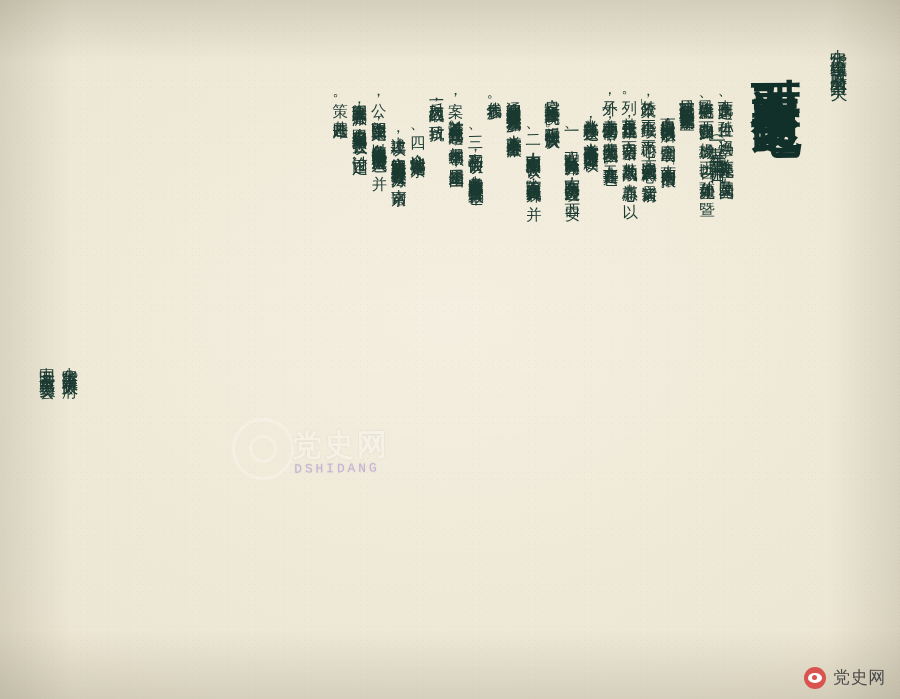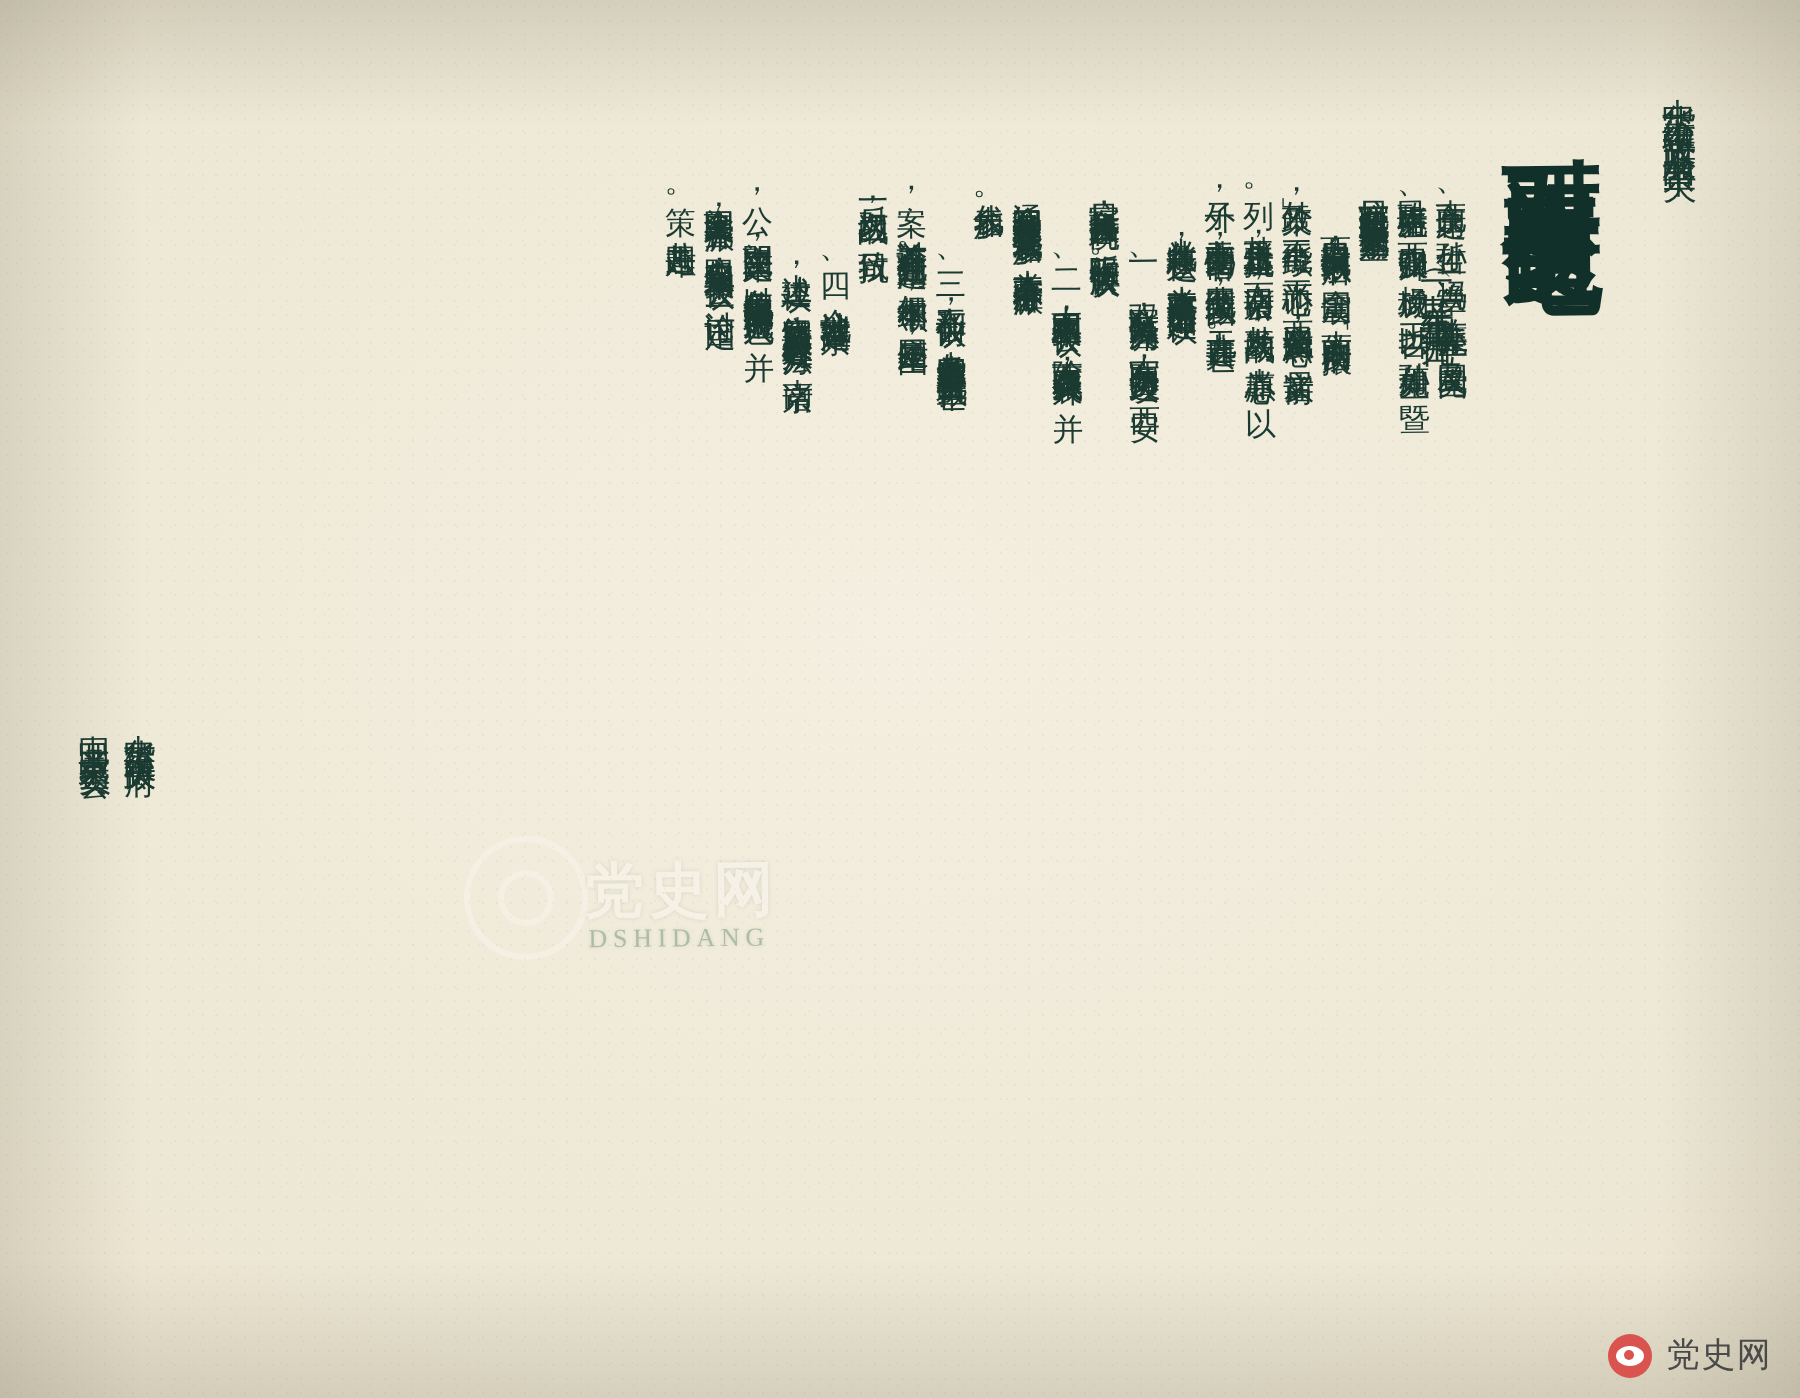--- a/index.html
+++ b/index.html
@@ -169,23 +169,23 @@
     font-size: 30px;
     font-weight: bold;
     color: #ffffff;
     letter-spacing: 0.08em;
     text-shadow: 0 0 2px rgba(120,130,120,0.7);
   }
   #wm-sub {
     position: absolute;
     left: 62px;
     top: 70px;
-    font-family: Liberation Serif, serif;
+    font-family: Liberation Mono, monospace;
     font-size: 13px;
-    color: #14532d;
+    color: #6d28d9;
     letter-spacing: 0.22em;
     text-shadow: 0 0 2px rgba(120,130,120,0.7);
   }
   #wm-mark {
     position: absolute;
     left: 0px;
     top: 26px;
     width: 62px;
     height: 62px;
     border-radius: 50%;

